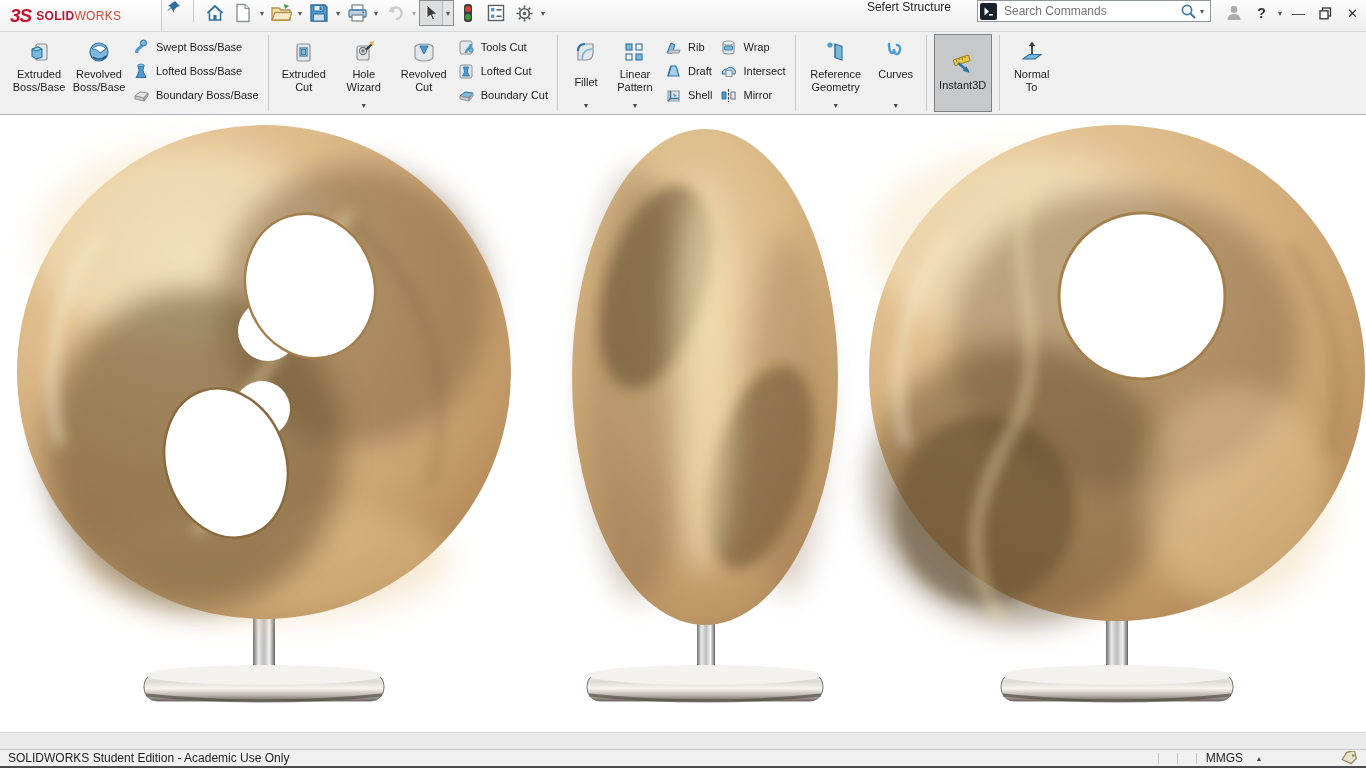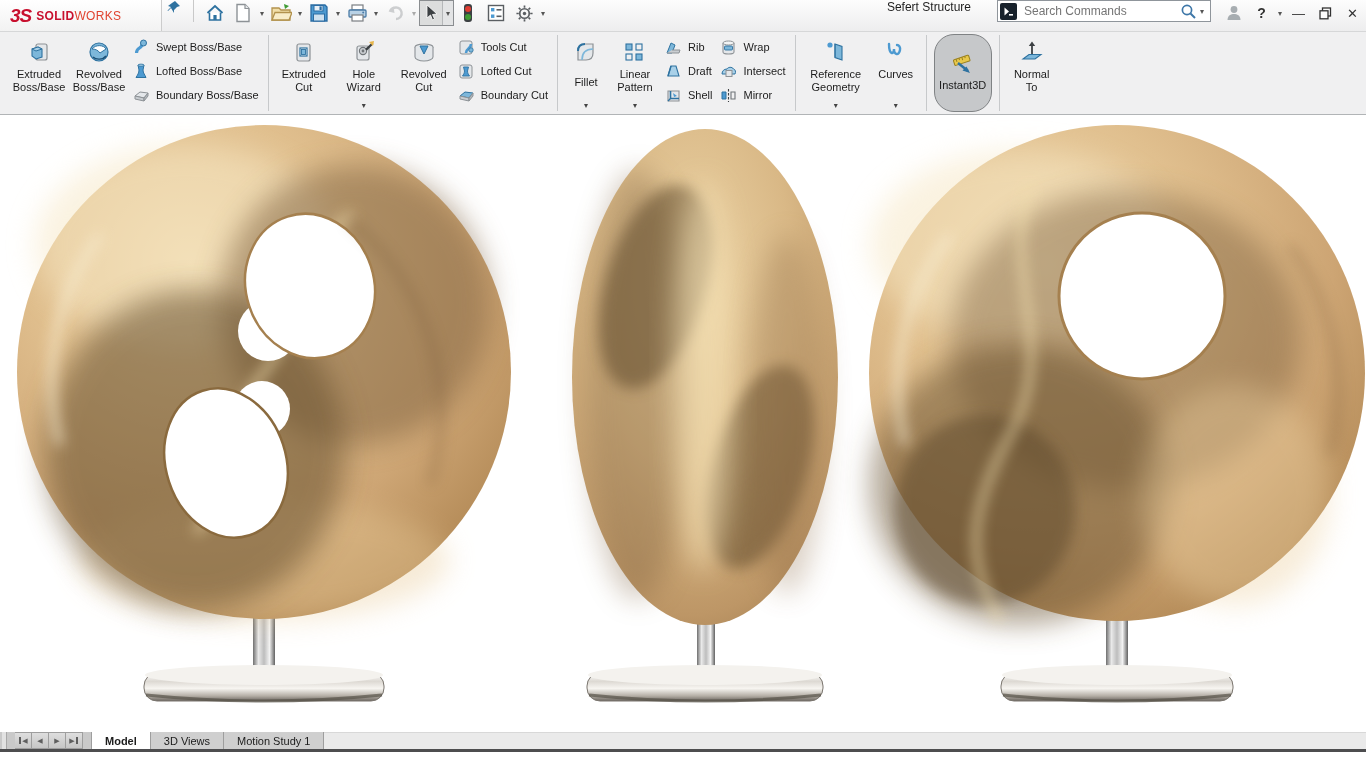--- a/index.html
+++ b/index.html
@@ -17,21 +17,21 @@
   .menu-item{padding:5px 12px;font-size:12px;color:#1e1e1e;cursor:default;}
   .pin-btn{width:24px;text-align:center;}
   .tb-sep{width:1px;height:22px;background:#c9c9c9;margin:0 7px;}
   .quick{display:flex;align-items:center;}
   .tb-btn{height:26px;min-width:24px;display:flex;align-items:center;justify-content:center;padding:0 2px;}
   .tb-caret{font-size:8px;color:#555;padding:0 3px;}
   .tb-btn.disabled svg{opacity:.45;}
   .sel-wrap{display:flex;align-items:center;border:1px solid #8a8d90;background:#e3e4e5;height:24px;}
   .sel-main{padding:0 3px;border-right:1px solid #b5b7b9;height:100%;display:flex;align-items:center;background:#dcdddd;}
   .doc-title{margin-left:auto;font-size:12px;color:#1e1e1e;white-space:nowrap;padding-right:26px;}
-  .search-box{width:214px;height:22px;border:1px solid #8f959b;background:#fff;display:flex;align-items:center;padding:0 3px 0 2px;box-sizing:border-box;}
+  .search-box{width:234px;height:22px;border:1px solid #8f959b;background:#fff;display:flex;align-items:center;padding:0 3px 0 2px;box-sizing:border-box;}
   .search-badge{width:17px;height:17px;background:#18222c;border-radius:2px;display:flex;align-items:center;justify-content:center;margin-right:5px;}
   .search-box input{flex:1;border:none;outline:none;font-size:12px;color:#444;font-family:"Liberation Sans",sans-serif;background:transparent;min-width:0;}
   .right-icons{display:flex;align-items:center;margin-left:10px;}
   .win-btn{width:27px;height:26px;display:flex;align-items:center;justify-content:center;font-size:13px;color:#333;}
   .help-q{font-size:14px;font-weight:bold;color:#333;}
 
   
   .ribbon{height:83px;flex:0 0 83px;background:#f0f0f1;border-bottom:1px solid #b1b4b6;display:flex;align-items:stretch;padding:0 0 0 4px;box-sizing:border-box;}
   .rgroup{display:flex;align-items:stretch;padding:1px 5px;}
   .rdivider{width:1px;background:#c7c9cb;margin:3px 0;}
@@ -468,21 +468,21 @@
         <div class="blabel">
             <span>Curves</span>
             <span></span>
           </div>
         <span class="bcaret">▾</span>
       </div>
     </div>
     <div class="rdivider"></div>
 
     <div class="rgroup">
-      <div class="bigbtn pressed" style="width:58px;border-radius:20px;">
+      <div class="bigbtn pressed" style="width:58px;">
         <span class="bicon">
             <svg width="28" height="26" viewBox="0 0 28 26">
               <g transform="rotate(-18 14 10)">
                 <rect x="5" y="6" width="16" height="6" rx="1" fill="#e8c84a" stroke="#9a8120" stroke-width="1"></rect>
                 <path d="M8 6 V9 M11 6 V8 M14 6 V9 M17 6 V8" stroke="#9a8120" stroke-width="1"></path>
               </g>
               <path d="M9 12 L19 20" stroke="#2e72a0" stroke-width="2.4"></path>
               <path d="M21 22 L13.5 19.5 L17.5 15.5 Z" fill="#2e72a0"></path>
             </svg>
           </span>
@@ -609,37 +609,34 @@
         <ellipse cx="1235" cy="380" rx="95" ry="110" fill="#ecd0a0" opacity=".4" filter="url(#soft)"></ellipse>
         <path d="M1030 70 C1000 160 1060 230 1010 320 C975 383 960 440 1000 505" fill="none" stroke="#f2dfae" stroke-width="6" opacity=".85" filter="url(#soft2)"></path>
         <circle cx="1142" cy="181" r="83" fill="#fff" stroke="#a5804f" stroke-width="3"></circle>
         <path d="M950 120 A248 248 0 0 0 905 330" fill="none" stroke="#f8ecd0" stroke-width="7" opacity=".8" filter="url(#soft2)"></path>
         <path d="M1290 130 A248 248 0 0 1 1330 340" fill="none" stroke="#6b4e2e" stroke-width="8" opacity=".25" filter="url(#soft2)"></path>
       </g>
     </svg>
   </div>
 
   <div class="tabbar">
-    <div class="tabstrip">
-      <span class="splitter"></span>
-      <span class="navbtn">
-          <span class="bar"></span>
-          <span>◀</span>
-        </span>
-      <span class="navbtn">
-          <span>◀</span>
-        </span>
-      <span class="navbtn">
-          <span>▶</span>
-        </span>
-      <span class="navbtn">
-          <span>▶</span>
-          <span class="bar"></span>
-        </span>
-      <span class="tab active">Model</span>
-      <span class="tab">3D Views</span>
-      <span class="tab">Motion Study 1</span>
-    </div>
     <div class="tabrest"></div>
   </div>
 
+  <div class="statusbar">
+    <span class="status-msg">SOLIDWORKS Student Edition - Academic Use Only</span>
+    <span class="status-fill"></span>
+    <span class="ssep"></span>
+    <span class="ssep"></span>
+    <span class="ssep"></span>
+    <div class="units">
+      <span>MMGS</span>
+      <span class="caret-up">▴</span>
+    </div>
+    <span class="icn">
+        <svg width="17" height="14" viewBox="0 0 17 14">
+          <path d="M1 7 L7 1 H15 V9 L9 13 Z" fill="#e9e4c9" stroke="#8a8660" stroke-width="1.2" transform="rotate(-12 8 7)"></path>
+          <circle cx="12.2" cy="4.6" r="1.3" fill="#8a8660"></circle>
+        </svg>
+      </span>
+  </div>
   <div class="bottomedge"></div>
 </div>
 
 </body></html>

